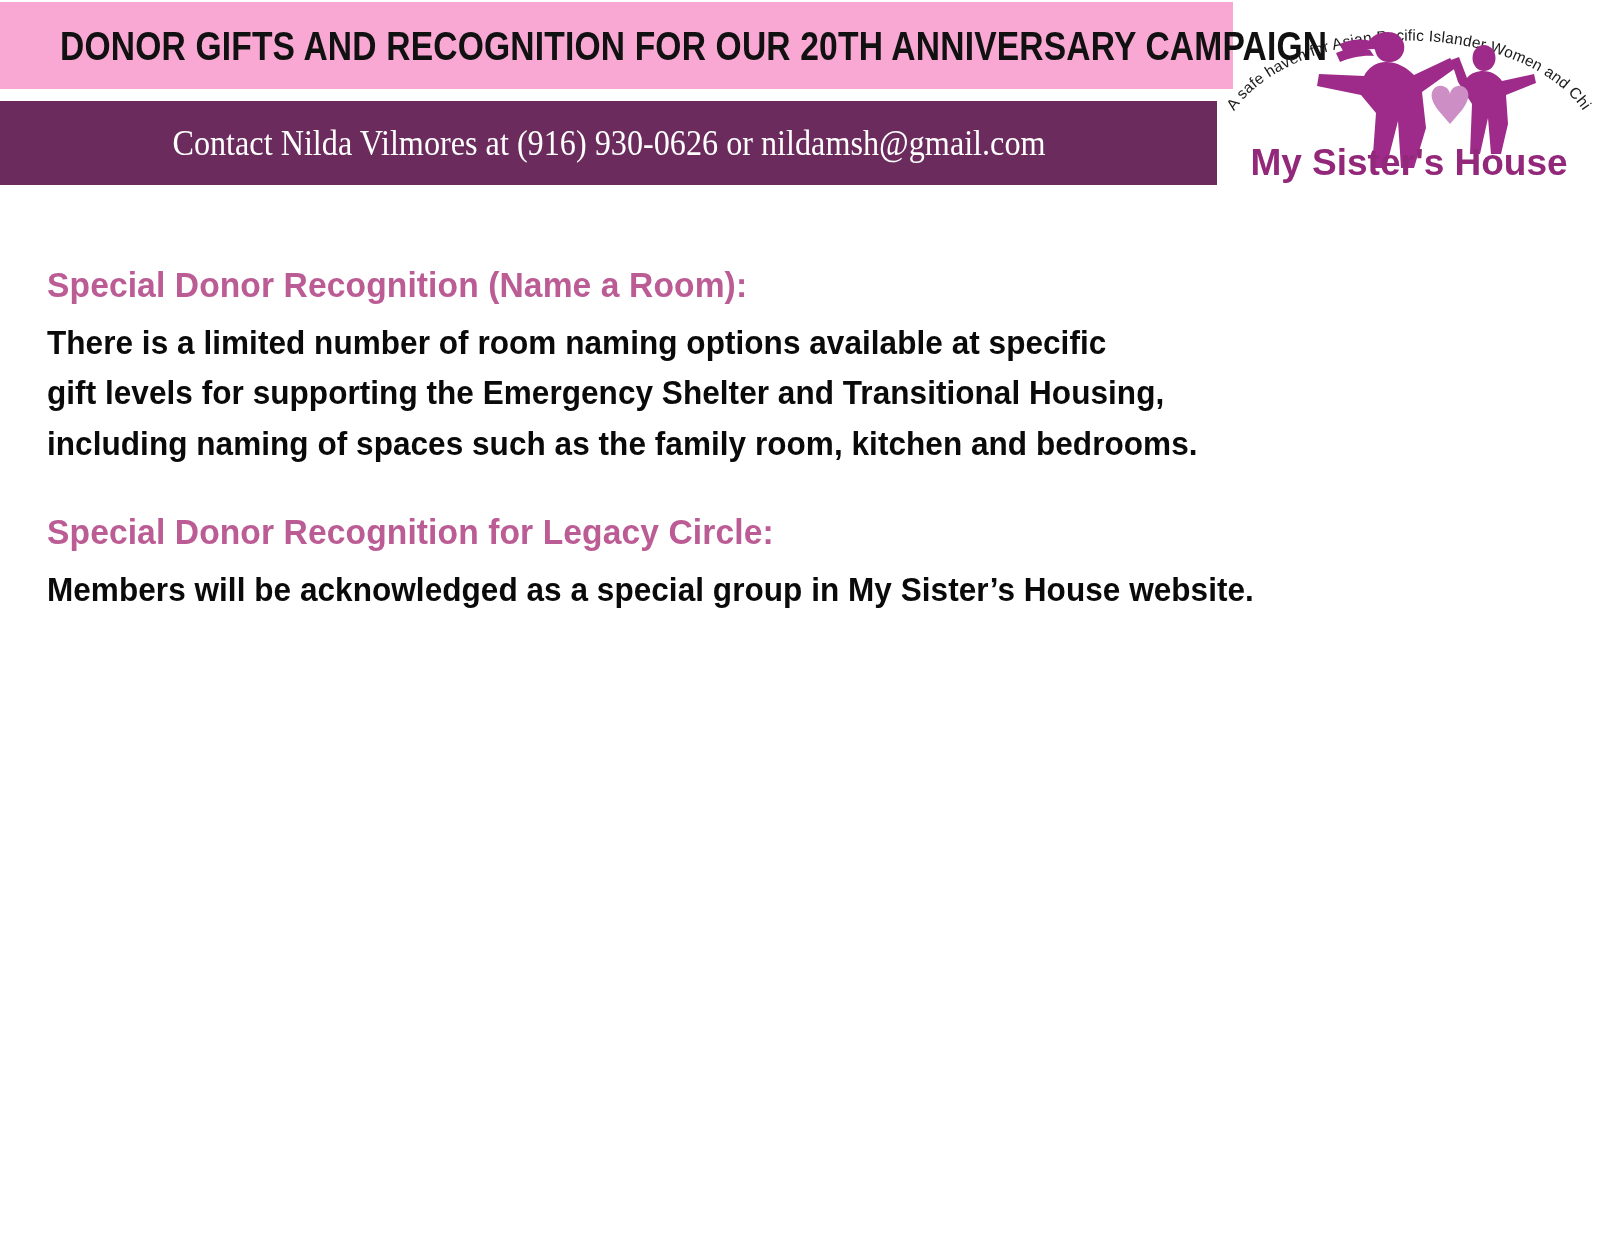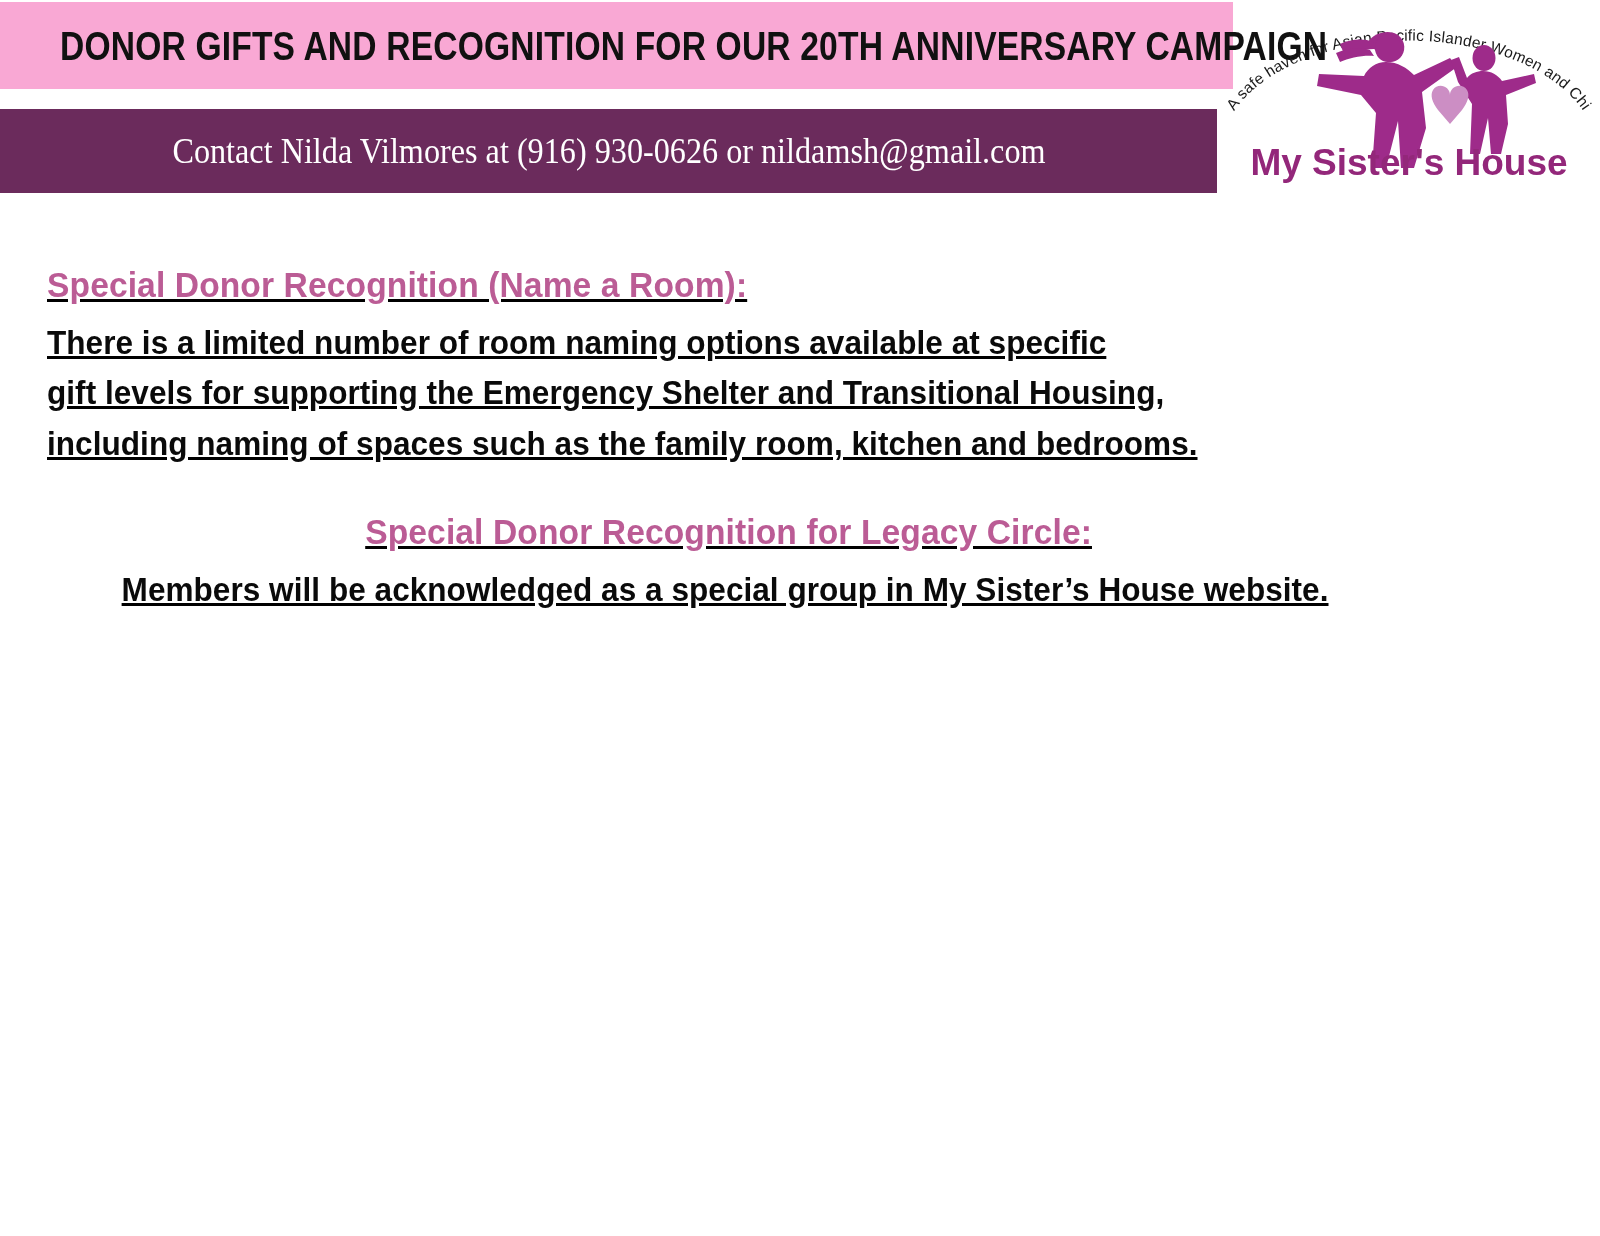--- a/index.html
+++ b/index.html
@@ -79,24 +79,23 @@
     height: 190px;
   }
   .logo-svg { display: block; width: 382px; height: 190px; }
 
   
   .content {
     position: absolute;
     left: 47px;
     top: 262px;
     width: 1420px;
-    text-decoration: underline;
   }
   .section { margin-bottom: 40px; }
-  .section:last-child { margin-bottom: 0; text-align: center; }
+  .section:last-child { margin-bottom: 0; }
 
   .section-heading {
     color: #bb5c95;
     font-family: "Liberation Sans Narrow", "Liberation Sans", sans-serif;
     font-weight: 700;
     font-size: 35px;
     line-height: 1.32;
     margin: 0 0 10px 0;
     letter-spacing: 0.1px;
     transform-origin: left center;
@@ -117,21 +116,21 @@
 </style>
 </head>
 <body style="background: rgb(255, 255, 255);">
 
 <div class="header-zone">
 
   <div class="title-bar" style="background: #f9a8d4; padding-left: 16px;">
     <div class="title-bar-text" style="color: rgb(17, 17, 17);">DONOR GIFTS AND RECOGNITION FOR OUR 20TH ANNIVERSARY CAMPAIGN</div>
   </div>
 
-  <div class="contact-bar" style="background: rgb(107, 43, 92); margin-top: 8px;">
+  <div class="contact-bar" style="background: rgb(107, 43, 92);">
     <div class="contact-bar-text" style="color: rgb(255, 255, 255);">Contact Nilda Vilmores at (916) 930-0626 or nildamsh@gmail.com</div>
   </div>
 
   <div class="logo">
     <svg class="logo-svg" viewBox="0 0 382 190" xmlns="http://www.w3.org/2000/svg">
 
       <defs>
         <path id="taglineArc" d="M 12,118 A 188,112 0 0 1 366,112" fill="none"></path>
       </defs>
 

